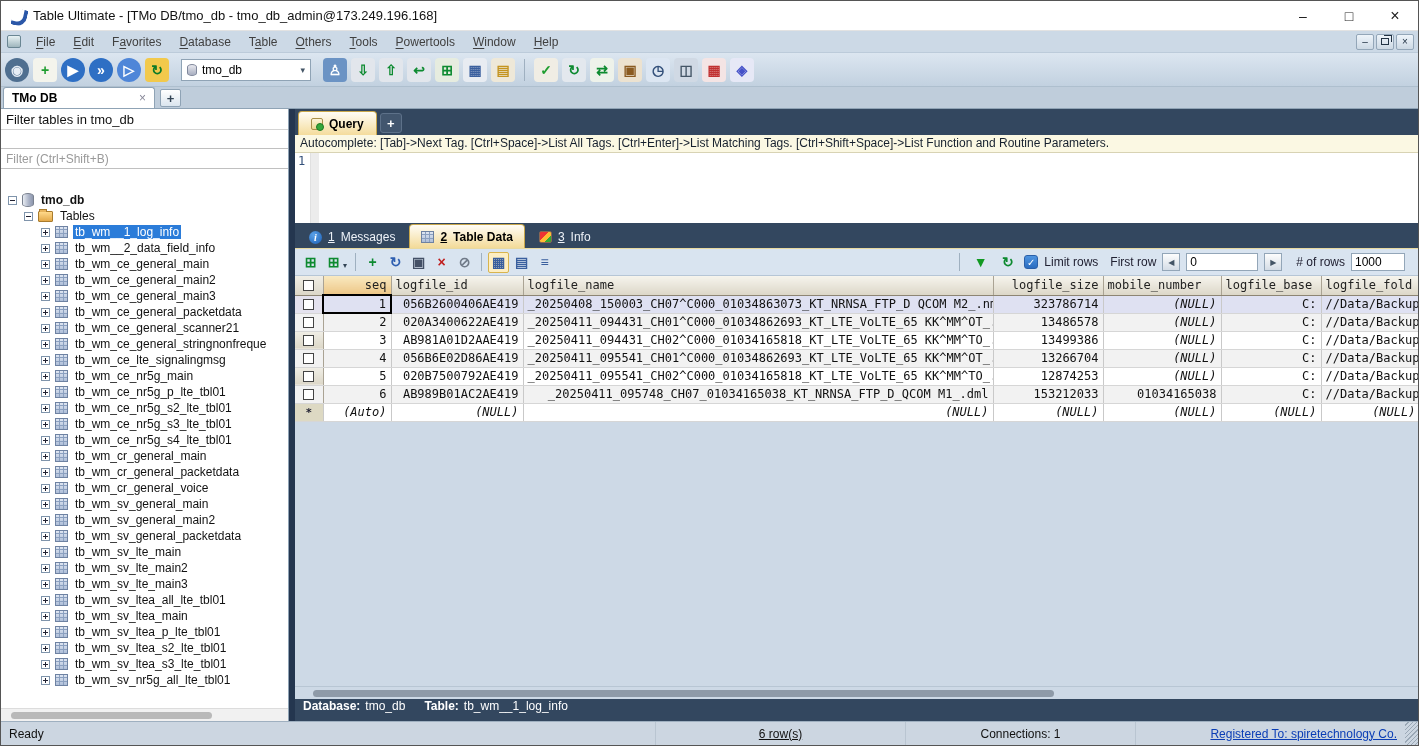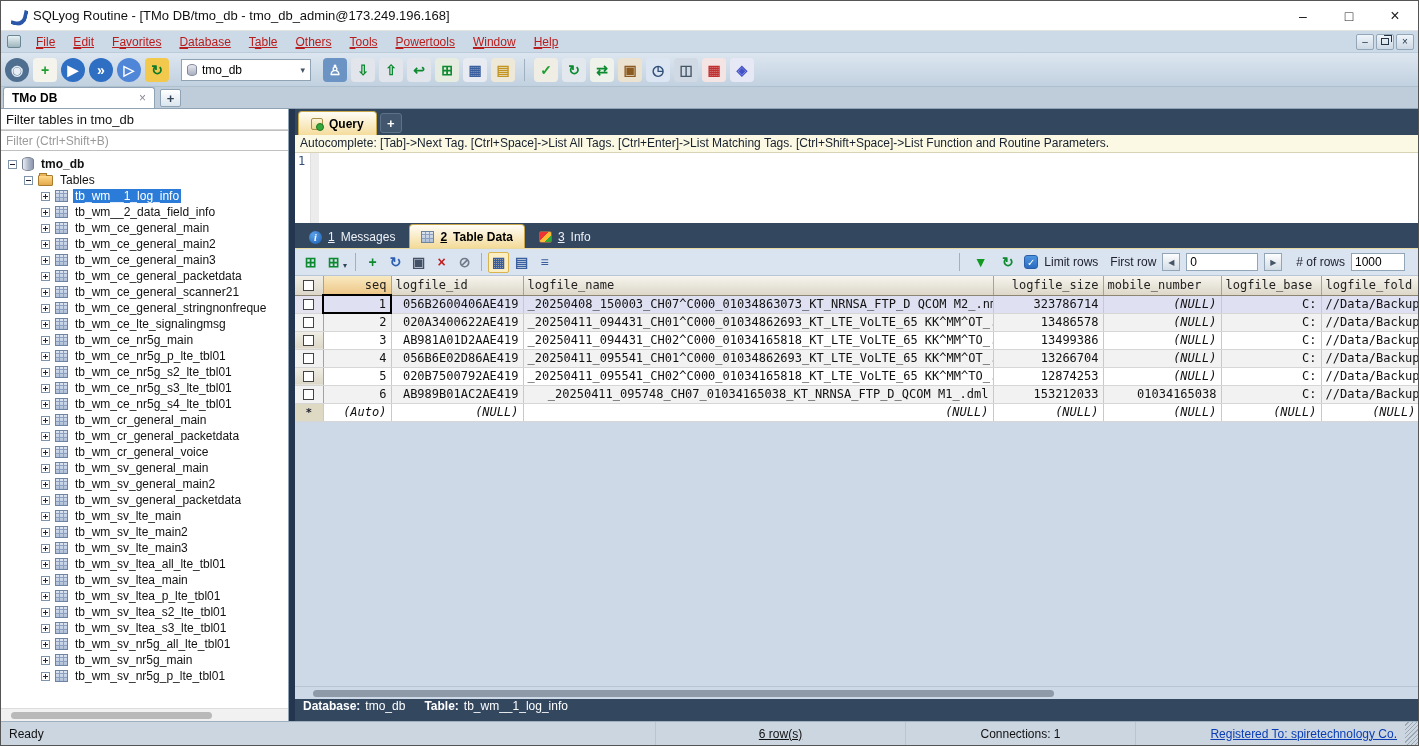--- a/index.html
+++ b/index.html
@@ -11,21 +11,21 @@
   .titlebar { height:30px; background:#ffffff; display:flex; align-items:center; flex:none; border-bottom:1px solid #e2e2e2; }
   .app-icon { width:18px; height:18px; margin:0 6px 0 8px; border-radius:3px; background:#fff; position:relative; flex:none; }
   .app-icon::before { content:""; position:absolute; left:3px; top:2px; width:11px; height:13px; border-right:4px solid #2b57a8; border-bottom:4px solid #2b57a8; border-radius:0 0 10px 0; transform:rotate(12deg); }
   .title-text { font-size:13px; color:#111; }
   .win-btns { margin-left:auto; display:flex; height:100%; }
   .win-btn { width:46px; height:100%; display:flex; align-items:center; justify-content:center; font-size:14px; color:#222; }
 
   
   .menubar { height:22px; background:#ccd9e6; display:flex; align-items:center; font-size:12px; flex:none; padding-left:2px; border-bottom:1px solid #bccbda; }
   .mdi-child-icon { width:14px; height:13px; margin:0 6px 0 4px; background:linear-gradient(#e8f2f4,#9fb6bd); border:1px solid #6a8693; border-radius:2px; flex:none; }
-  .menu-item { padding:2px 9px; color:#b91c1c; cursor:default;text-decoration:underline; }
+  .menu-item { padding:2px 9px; color:#404040; cursor:default; }
   .menu-item u { text-underline-offset:2px; }
   .mdi-btns { margin-left:auto; display:flex; gap:2px; padding-right:4px; }
   .mdi-btn { width:18px; height:16px; background:linear-gradient(#eef4fa,#cdd9e4); border:1px solid #93a6b8; display:flex; align-items:center; justify-content:center; font-size:10px; color:#234; border-radius:2px; }
   .restore-box { width:8px; height:7px; border:1px solid #234; position:relative; }
   .restore-box::before { content:""; position:absolute; left:2px; top:-4px; width:7px; height:6px; border:1px solid #234; border-bottom:none; border-left:none; }
 
   
   .toolbar { height:34px; flex:none; display:flex; align-items:center; background:linear-gradient(#dce6f0,#c2d1e0); padding-left:4px; gap:4px; border-bottom:1px solid #aebfce; }
   .tbicon { width:24px; height:24px; display:flex; align-items:center; justify-content:center; font-size:14px; font-weight:bold; border-radius:4px; flex:none; cursor:default; }
   .tbicon.circle { border-radius:50%; }
@@ -38,21 +38,21 @@
   .conn-tabbar { height:22px; flex:none; background:#bfcddb; display:flex; align-items:flex-end; border-bottom:1px solid #8fa3b5; padding-left:2px; }
   .conn-tab { height:21px; width:152px; background:#fff; border:1px solid #8fa3b5; border-bottom:none; border-radius:3px 3px 0 0; display:flex; align-items:center; justify-content:space-between; padding:0 8px; font-size:12px; font-weight:bold; }
   .conn-close { color:#889; font-weight:normal; font-size:12px; }
   .plus-btn { width:21px; height:18px; border:1px solid #8fa3b5; background:linear-gradient(#ffffff,#dbe5ee); margin:0 0 1px 5px; display:flex; align-items:center; justify-content:center; font-weight:bold; color:#345; border-radius:2px; font-size:13px; }
 
   
   .main { flex:1; display:flex; min-height:0; }
   .splitter { width:6px; background:#24364f; flex:none; }
 
   
-  .sidebar { width:288px; flex:none; background:#fff; display:flex; flex-direction:column; border-right:1px solid #8fa3b5; }
+  .sidebar { width:288px; flex:none; background:#fff; display:flex; flex-direction:column; border-right:1px solid #8fa3b5;gap:18px; }
   .filter-label { height:21px; flex:none; font-size:13px; color:#111; padding:3px 5px; border-bottom:1px solid #d4d4d4; }
   .filter-input { height:21px; flex:none; border:1px solid #c0c0c0; border-left:none; border-right:none; font-size:12px; padding:2px 5px; color:#333; font-family:"Liberation Sans",sans-serif; outline:none; width:100%; }
   .filter-input::placeholder { color:#9a9a9a; }
   .tree { flex:1; overflow:hidden; padding-top:5px; font-size:12px; }
   .tree-row { height:16px; display:flex; align-items:center; gap:5px; white-space:nowrap; cursor:default; }
   .tree-row.lv0 { padding-left:7px; }
   .tree-row.lv1 { padding-left:23px; }
   .tree-row.lv2 { padding-left:40px; }
   .exp { width:9px; height:9px; border:1px solid #7f94ab; background:#fff; position:relative; flex:none; }
   .exp::before { content:""; position:absolute; left:1px; right:1px; top:3px; height:1px; background:#223; }
@@ -137,21 +137,21 @@
   .sb-reg span { color:#0a3db5; text-decoration:underline; }
   .grip { width:13px; background:repeating-linear-gradient(135deg, transparent 0 2px, #9aa8b6 2px 3px); }
 </style>
 </head>
 <body>
 
 <div class="window">
 
   <div class="titlebar">
     <span class="app-icon"></span>
-    <span class="title-text">SQLyog Routine - [TMo DB/tmo_db - tmo_db_admin@173.249.196.168]</span>
+    <span class="title-text">Table Ultimate - [TMo DB/tmo_db - tmo_db_admin@173.249.196.168]</span>
     <div class="win-btns">
       <span class="win-btn">–</span>
       <span class="win-btn">□</span>
       <span class="win-btn" style="font-size:16px;">×</span>
     </div>
   </div>
 
   <div class="menubar">
     <span class="mdi-child-icon"></span>
     <span style="display:flex;">

